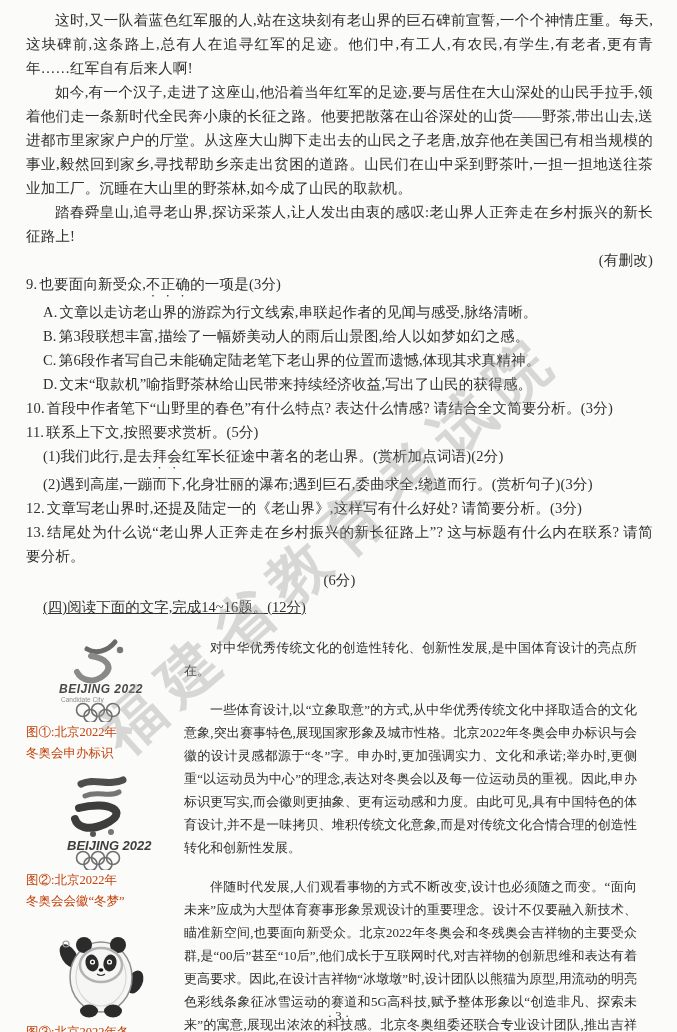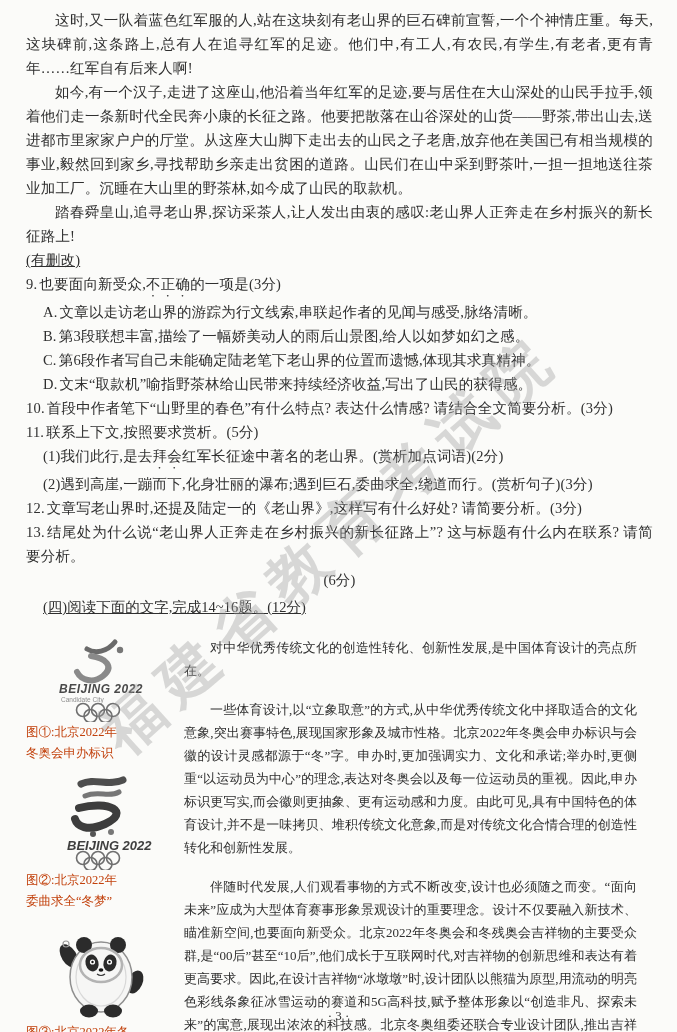--- a/index.html
+++ b/index.html
@@ -18,21 +18,21 @@
   }
   
   .part1{
     font-size:14.5px;
     line-height:24px;
     text-align:justify;
     letter-spacing:0.2px;
   }
   .part1 p{margin:0;}
   .p-indent{text-indent:2em;}
-  .attribution{text-align:left;text-decoration:underline;}
+  .attribution{text-align:right;}
   .qline{margin:0;}
   .qnum{margin-right:2px;}
   .options{padding-left:17px;}
   .subitems{padding-left:17px;}
   .score-line{text-align:center;}
   .emph{
     -webkit-text-emphasis:dot #2f2f2f;
     -webkit-text-emphasis-position:under right;
     text-emphasis:dot #2f2f2f;
     text-emphasis-position:under right;
@@ -171,21 +171,21 @@
             <g stroke="#6f6f6f" stroke-width="1.6" fill="none">
               <circle cx="38" cy="84" r="6.5"></circle>
                 <circle cx="53" cy="84" r="6.5"></circle>
                 <circle cx="68" cy="84" r="6.5"></circle>
               <circle cx="45.5" cy="90" r="6.5"></circle>
                 <circle cx="60.5" cy="90" r="6.5"></circle>
             </g>
           </svg>
           <div class="figcap">
             <div>图②:北京2022年</div>
-            <div>委曲求全“冬梦”</div>
+            <div>冬奥会会徽“冬梦”</div>
           </div>
         </div>
 
         <div class="fig">
           <svg width="100" height="100" viewBox="0 0 100 100">
             <ellipse cx="18" cy="34" rx="7.5" ry="13" fill="#2b2b2b" transform="rotate(-32 18 34)"></ellipse>
             <ellipse cx="84" cy="60" rx="7.5" ry="12" fill="#2b2b2b" transform="rotate(24 84 60)"></ellipse>
             <ellipse cx="50" cy="55" rx="31" ry="35" fill="#f6f6f5" stroke="#8f8f8f" stroke-width="1.5"></ellipse>
             <ellipse cx="50" cy="55" rx="25" ry="29" fill="none" stroke="#d8d8d8" stroke-width="1.2"></ellipse>
             <circle cx="33" cy="23" r="8" fill="#2b2b2b"></circle>

